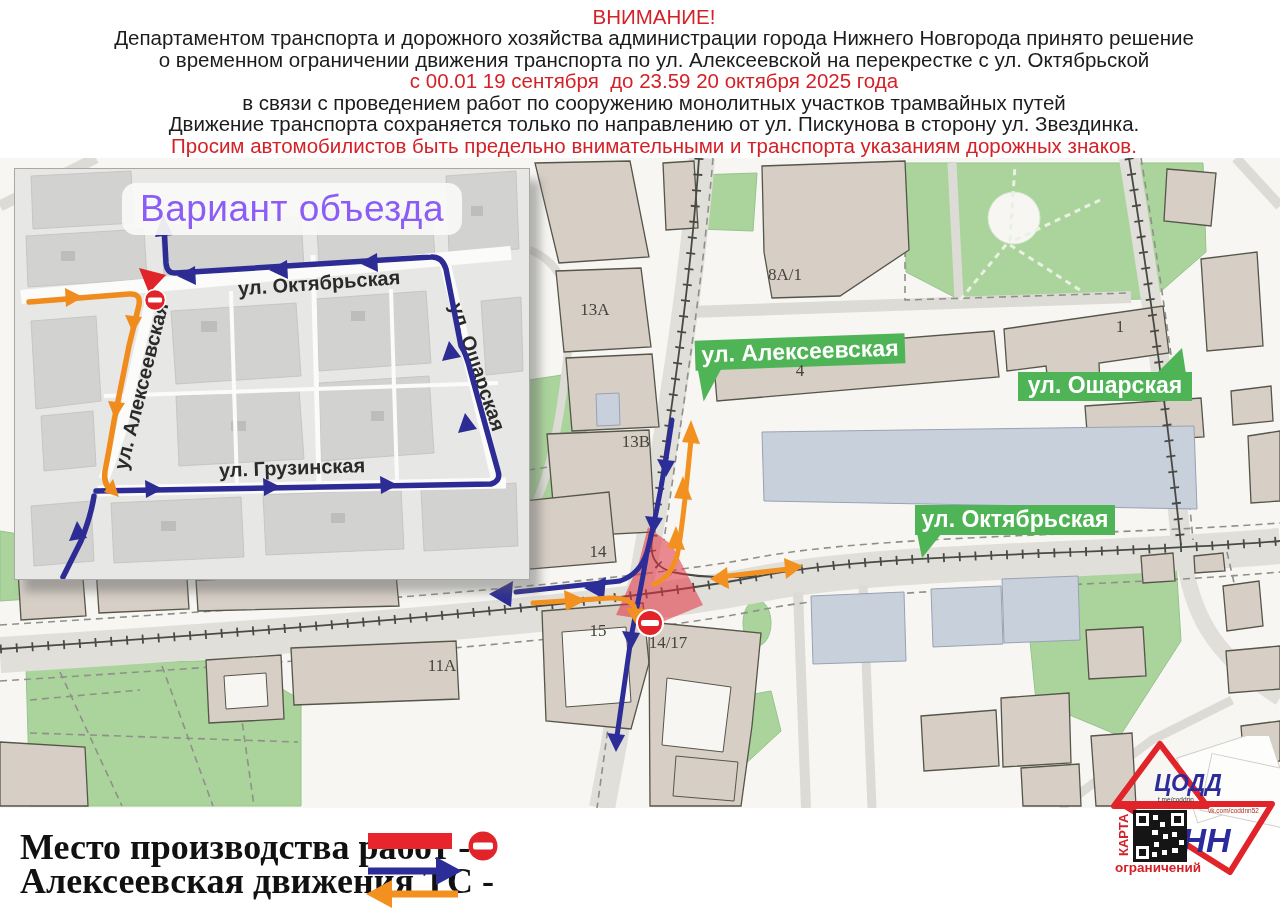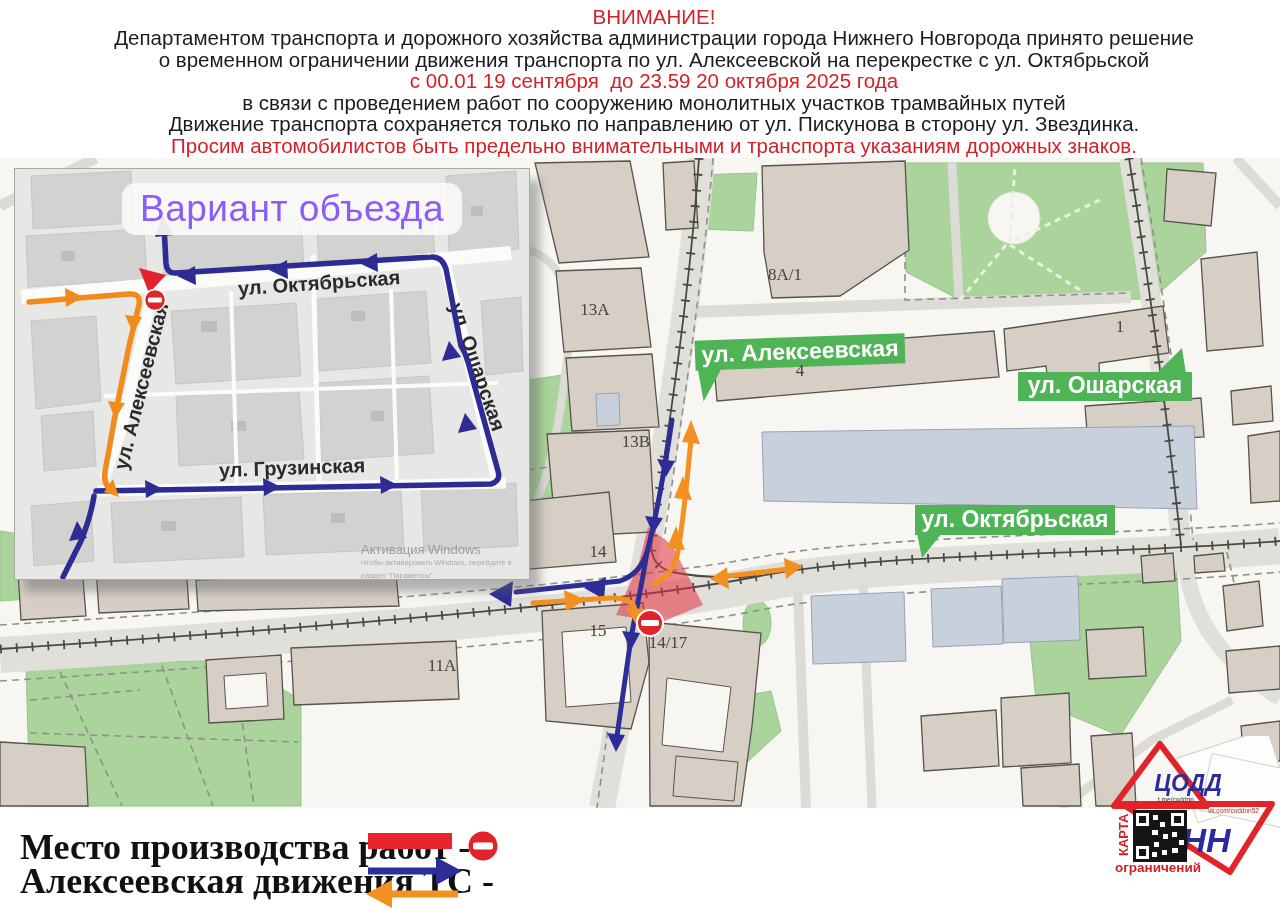--- a/index.html
+++ b/index.html
@@ -291,24 +291,20 @@
         <polygon points="118,496 103,491 112,478"></polygon>
       </g>
 
       <polygon points="138,267 165,274 148,292" fill="#e0242a"></polygon>
       <g>
         <circle cx="154" cy="299" r="10.5" fill="#e0242a" stroke="#fff" stroke-width="1.5"></circle>
         <rect x="147" y="296.5" width="14" height="5" rx="1.5" fill="#fff"></rect>
       </g>
     </svg>
     <div class="inset-title">Вариант объезда</div>
-    <div class="wm">
-      <span>Активация Windows</span>
-      <small>Чтобы активировать Windows, перейдите в раздел "Параметры".</small>
-    </div>
   </div>
 
   <div class="legend-label" style="top:826px">Место производства работ -</div>
   <div class="legend-label" style="top:860px">Алексеевская движения ТС -</div>
   <svg style="position:absolute;left:358px;top:824px" width="160" height="86" viewBox="358 824 160 86">
     <rect x="368" y="833" width="84" height="16" fill="#e8242c"></rect>
     <g>
       <circle cx="483" cy="846" r="14.5" fill="#e0242a"></circle>
       <rect x="473" y="842.5" width="20" height="7" rx="2" fill="#fff"></rect>
     </g>

